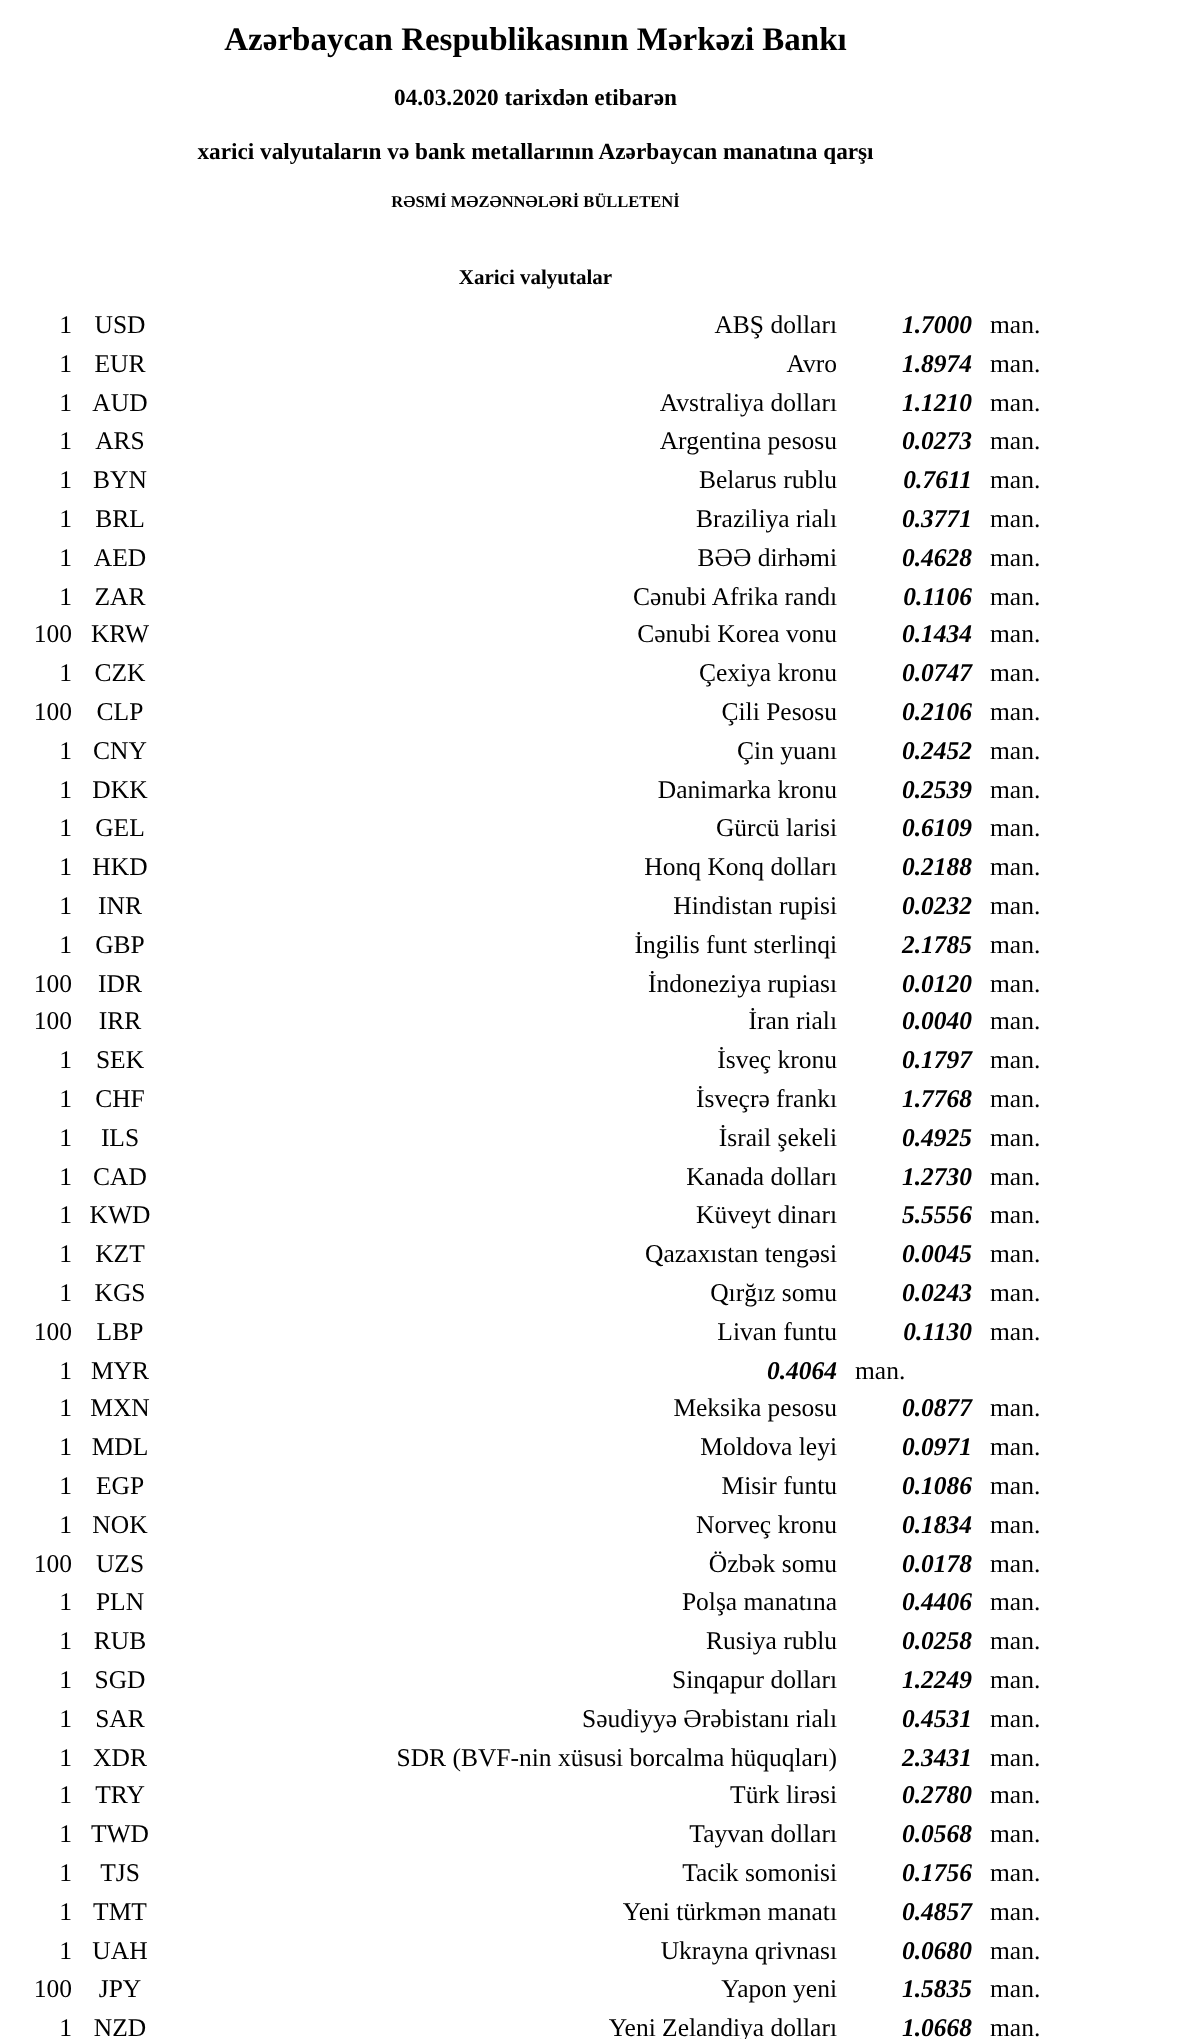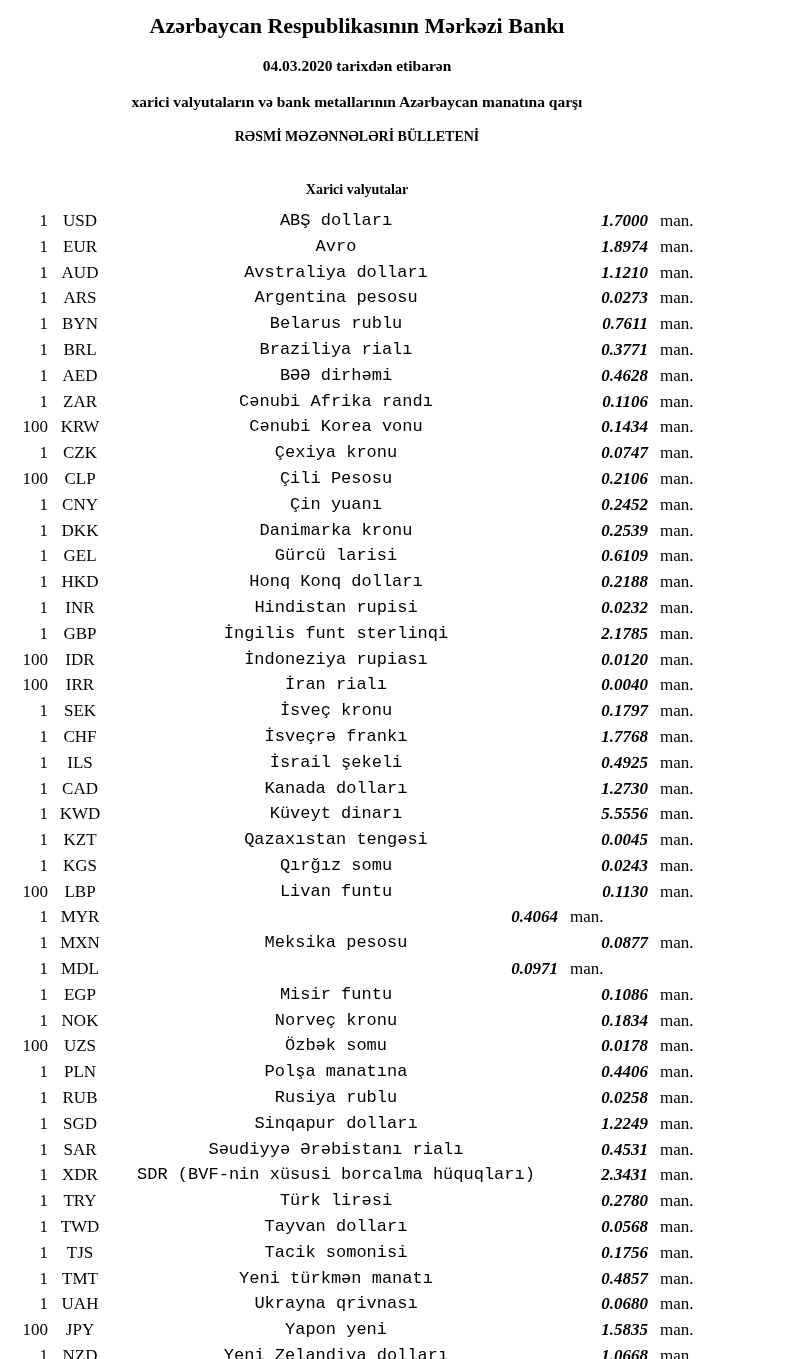--- a/index.html
+++ b/index.html
@@ -29,21 +29,21 @@
     margin: 2px 0 10px 0;
     line-height: 1.25;
   }
   .hdr-line {
     font-size: 15.5px;
     font-weight: 700;
     margin: 16px 0;
     line-height: 1.3;
   }
   .bulletin-title {
-    font-size: 14px;
+    font-size: 11px;
     font-weight: 700;
     margin: 7px 0 0 0;
     line-height: 1.3;
   }
   .section-title {
     text-align: center;
     font-size: 14px;
     font-weight: 700;
     margin: 36px 0 10px 0;
   }
@@ -57,24 +57,23 @@
     font-size: 17px;
     white-space: nowrap;
   }
   .col-qty {
     text-align: right;
   }
   .col-code {
     text-align: center;
   }
   .col-name {
-    text-align: center;
+    text-align: right;
     padding-left: 2px;
     overflow: hidden;
-    font-family: Liberation Mono, monospace;
   }
   .col-rate {
     text-align: right;
     font-weight: 700;
     font-style: italic;
   }
   .col-unit {
     text-align: left;
     padding-left: 12px;
   }
@@ -320,20 +319,21 @@
     <span class="col-qty">1</span>
     <span class="col-code">MXN</span>
     <span class="col-name">Meksika pesosu</span>
     <span class="col-rate">0.0877</span>
     <span class="col-unit">man.</span>
   </div>
 
   <div class="row">
     <span class="col-qty">1</span>
     <span class="col-code">MDL</span>
+    <span class="col-name">Moldova leyi</span>
     <span class="col-rate">0.0971</span>
     <span class="col-unit">man.</span>
   </div>
 
   <div class="row">
     <span class="col-qty">1</span>
     <span class="col-code">EGP</span>
     <span class="col-name">Misir funtu</span>
     <span class="col-rate">0.1086</span>
     <span class="col-unit">man.</span>

